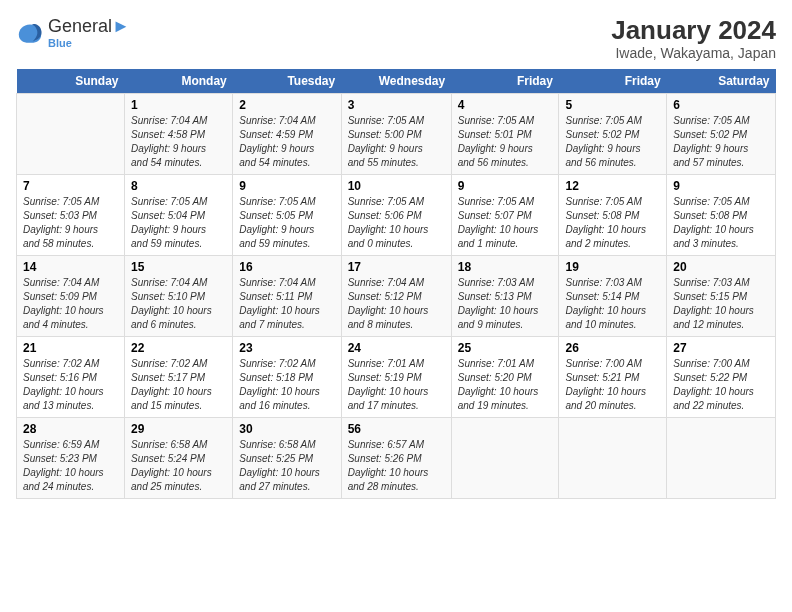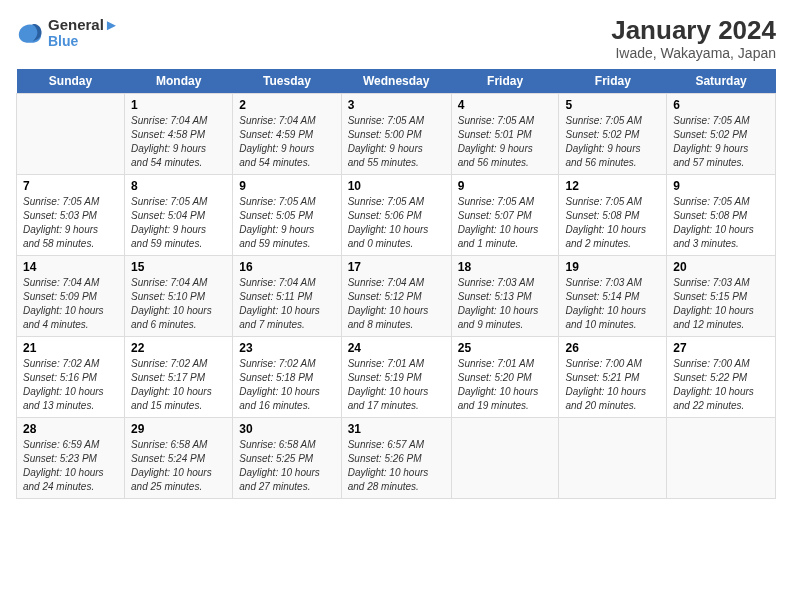--- a/index.html
+++ b/index.html
@@ -39,21 +39,21 @@
       color: #555;
     }
     table {
       width: 100%;
       border-collapse: collapse;
       font-size: 10.5px;
     }
     thead tr th {
       background-color: #3a6db5;
       color: #fff;
-      text-align: center;
+      text-align: right;
       padding: 5px 6px;
       font-size: 12px;
       font-weight: bold;
     }
     tbody tr td {
       border: 1px solid #ddd;
       padding: 4px 6px;
       vertical-align: top;
       width: 113px;
       min-height: 70px;
@@ -83,22 +83,22 @@
 </head>
 <body>
 
 <div class="header">
   <div class="logo">
     <svg class="logo-icon" viewBox="0 0 40 40">
       <path d="M20 8 C10 8 4 16 4 22 C4 30 10 34 18 34 L22 34 C30 34 36 30 36 22 C36 14 30 8 20 8Z" fill="#4a90d9"></path>
       <path d="M22 8 C26 6 34 8 36 16 C38 22 34 28 28 30 L24 32 C28 28 32 22 30 16 C28 10 24 8 22 8Z" fill="#2a5fa0"></path>
     </svg>
     <div>
-      <div style="font-size:15px;font-weight:bold;color:#333;">General<span style="color:#4a90d9;">►</span></div>
-      <div style="font-size:14px;font-weight:bold;color:#4a90d9;">Blue</div>
+      <div style="font-size:18px;font-weight:normal;color:#333;">General<span style="color:#4a90d9;">►</span></div>
+      <div style="font-size:11px;font-weight:bold;color:#4a90d9;">Blue</div>
     </div>
   </div>
   <div class="title-block">
     <div class="month-title">January 2024</div>
     <div class="location">Iwade, Wakayama, Japan</div>
   </div>
 </div>
 
 <table>
   <thead>
@@ -327,21 +327,21 @@
 and 25 minutes.</div>
         </td>
         <td>
           <span class="day-number">30</span>
           <div class="day-info" style="white-space: pre-line;">Sunrise: 6:58 AM
 Sunset: 5:25 PM
 Daylight: 10 hours
 and 27 minutes.</div>
         </td>
         <td>
-          <span class="day-number">31</span>
+          <span class="day-number">56</span>
           <div class="day-info" style="white-space: pre-line;">Sunrise: 6:57 AM
 Sunset: 5:26 PM
 Daylight: 10 hours
 and 28 minutes.</div>
         </td>
         <td class="empty-cell"></td>
         <td class="empty-cell"></td>
         <td class="empty-cell"></td>
       </tr>
     </tbody>

